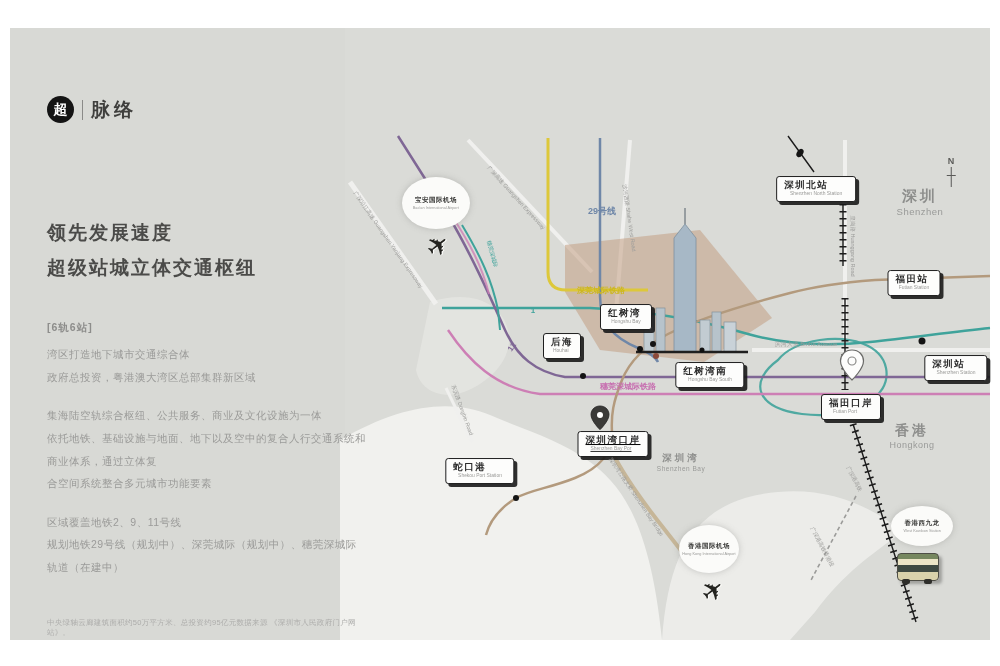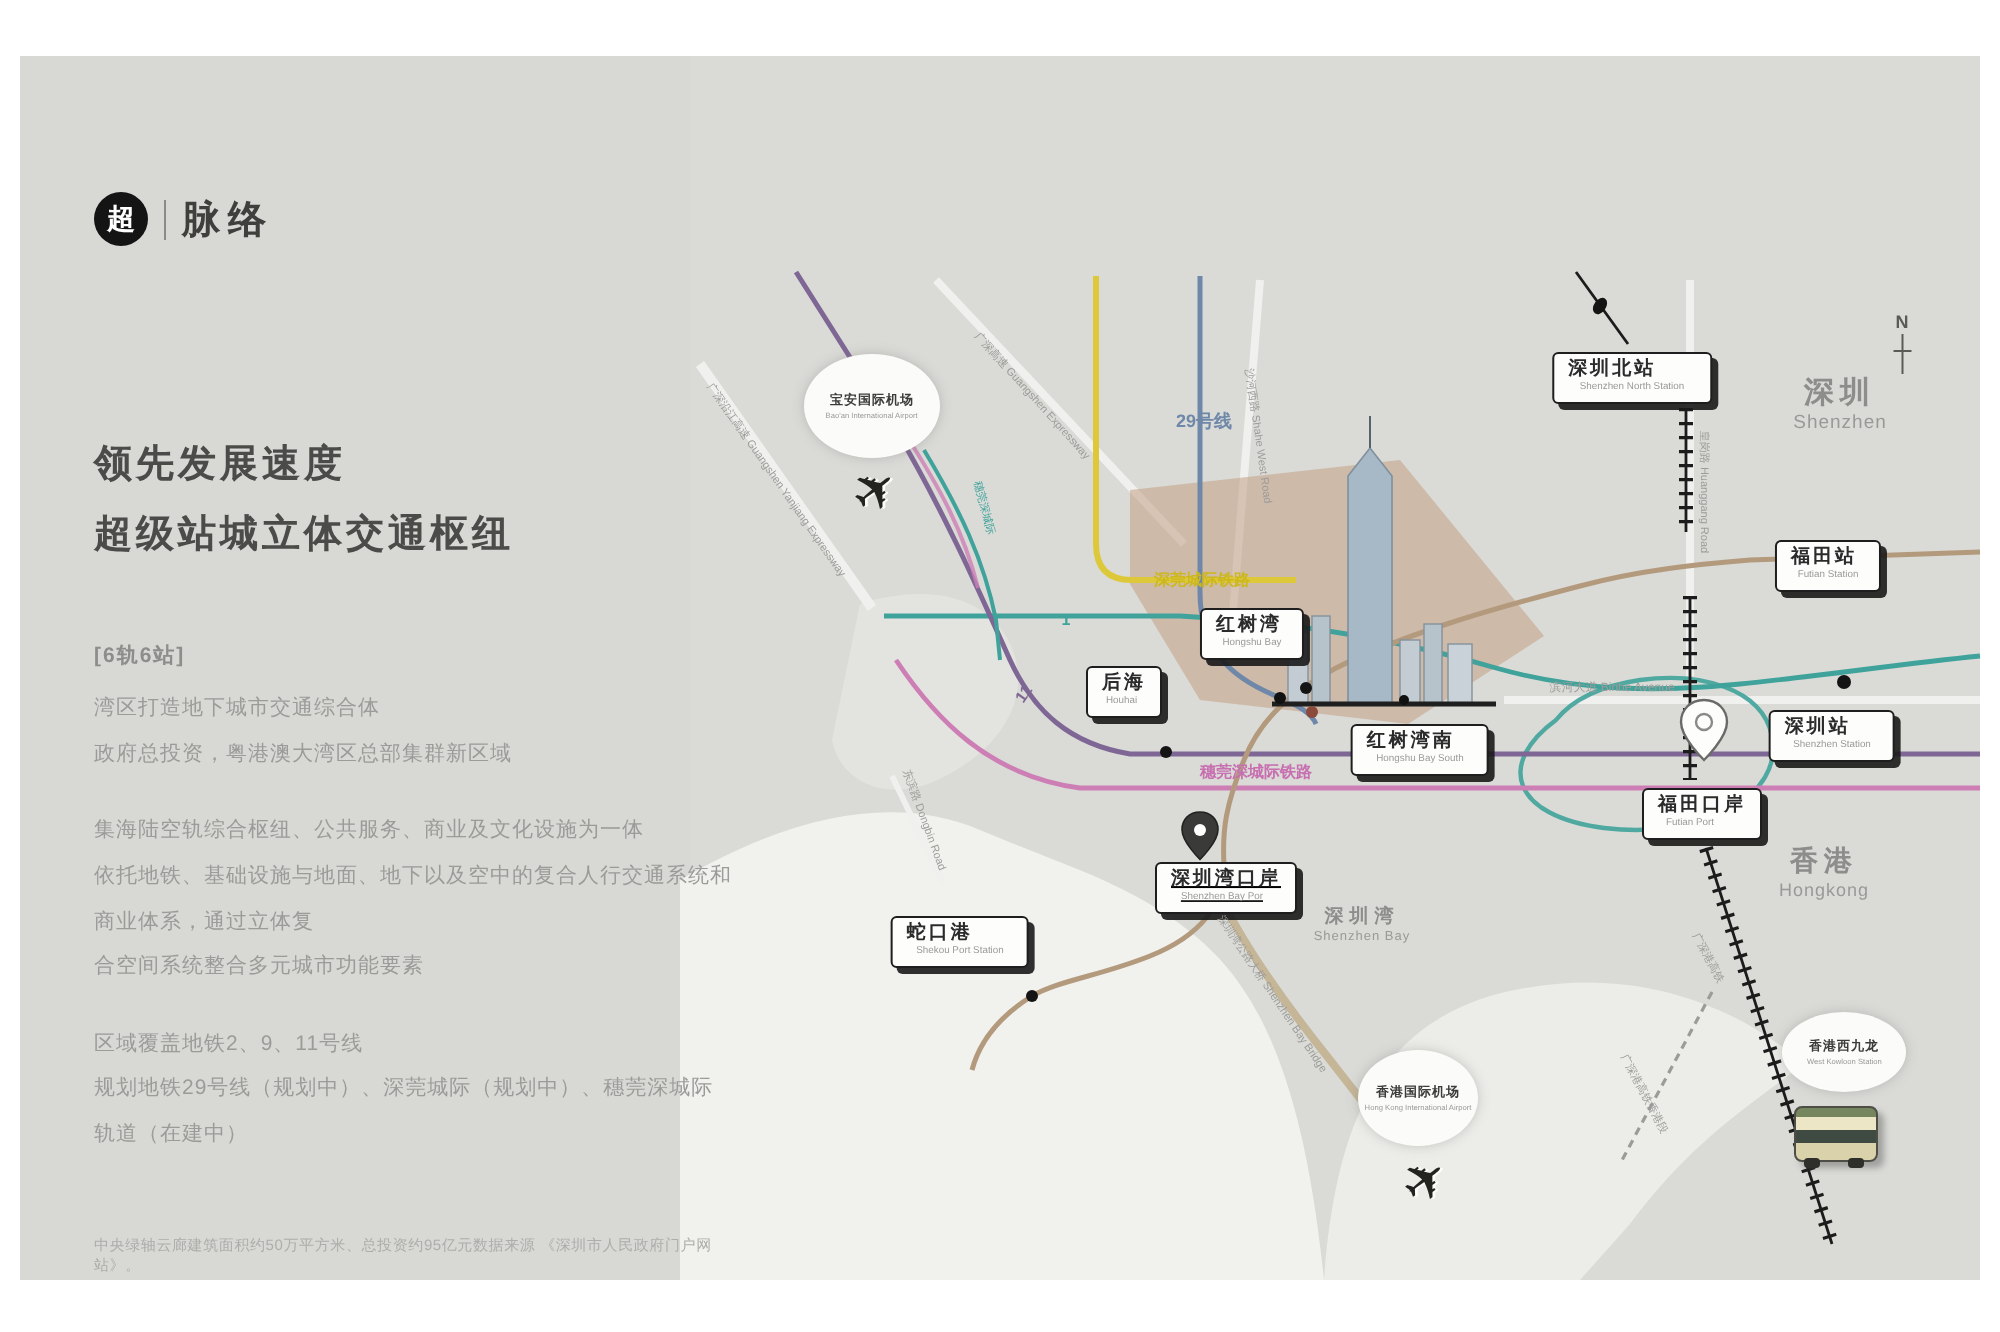--- a/index.html
+++ b/index.html
@@ -128,21 +128,21 @@
     <div class="needle"></div>
   </div>
 <div class="station" style="left: 816px; top: 189px;">
       <div class="zh">深圳北站</div>
       <div class="en">Shenzhen North Station</div>
     </div>
     <div class="station" style="left: 878px; top: 283px; margin-left: 36px;">
       <div class="zh">福田站</div>
       <div class="en">Futian Station</div>
     </div>
-    <div class="station" style="left: 916px; top: 368px;">
+    <div class="station" style="left: 956px; top: 368px;">
       <div class="zh">深圳站</div>
       <div class="en">Shenzhen Station</div>
     </div>
     <div class="station" style="left: 851px; top: 407px;">
       <div class="zh">福田口岸</div>
       <div class="en">Futian Port</div>
     </div>
     <div class="station" style="left: 626px; top: 317px;">
       <div class="zh">红树湾</div>
       <div class="en">Hongshu Bay</div>

